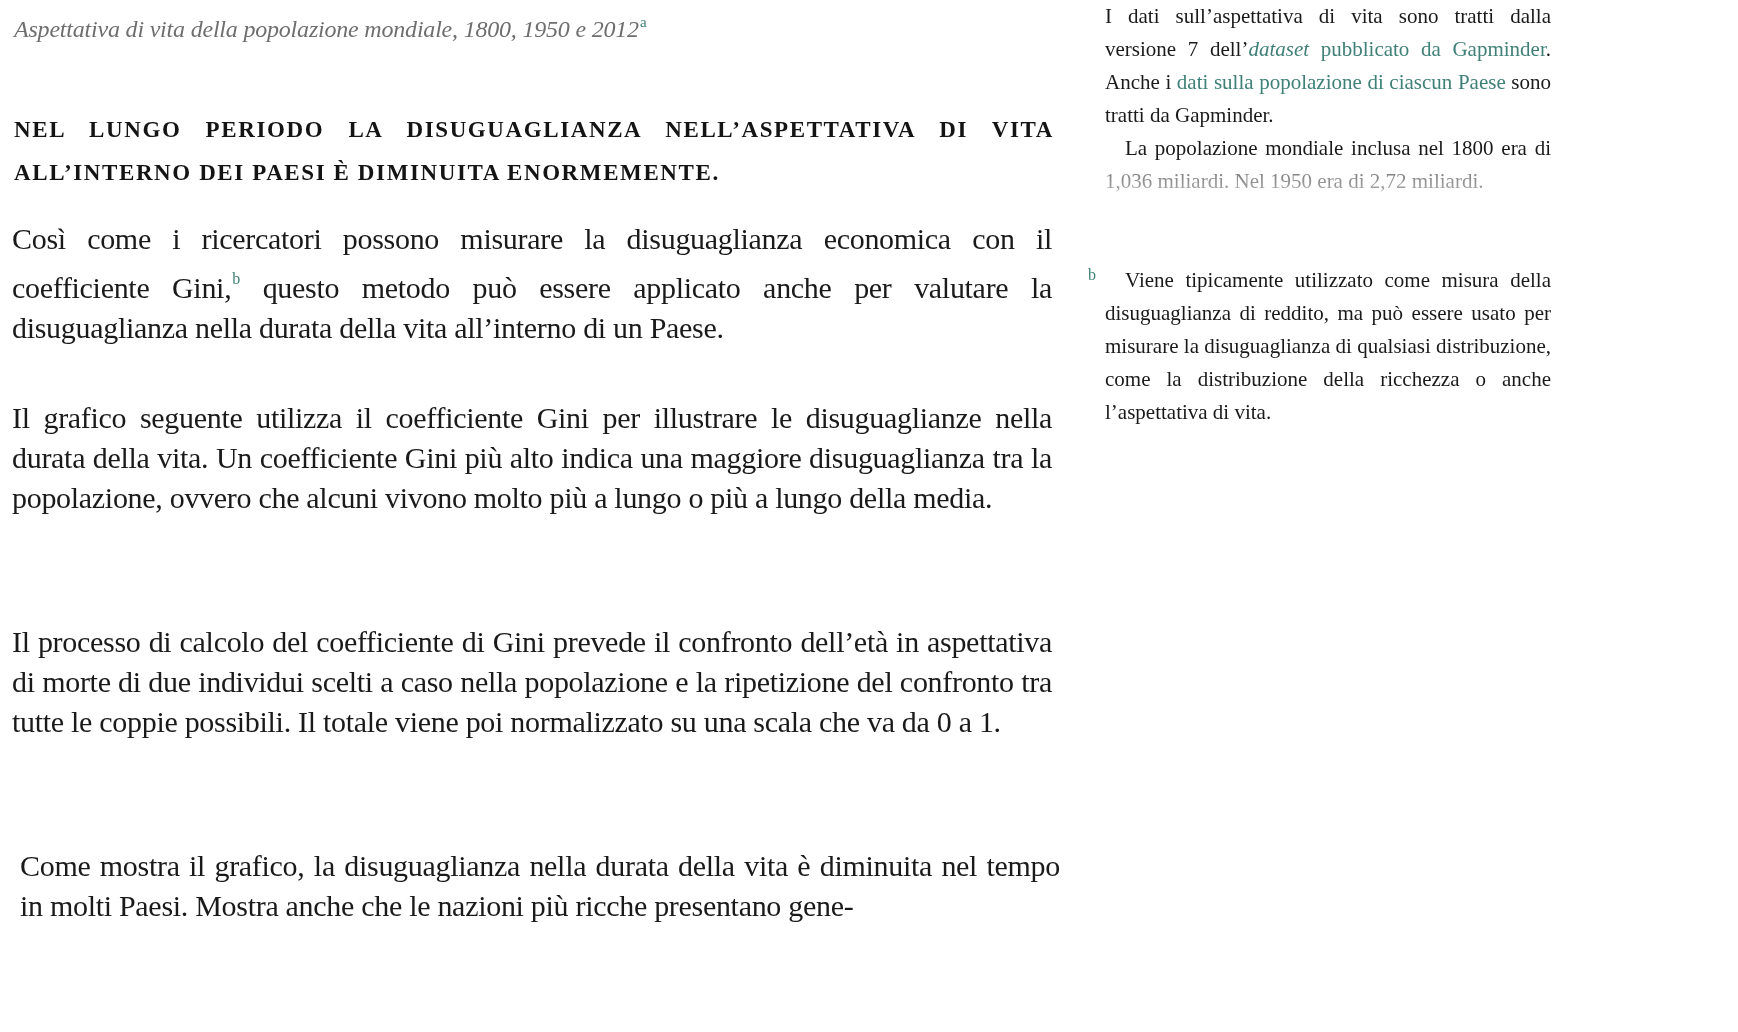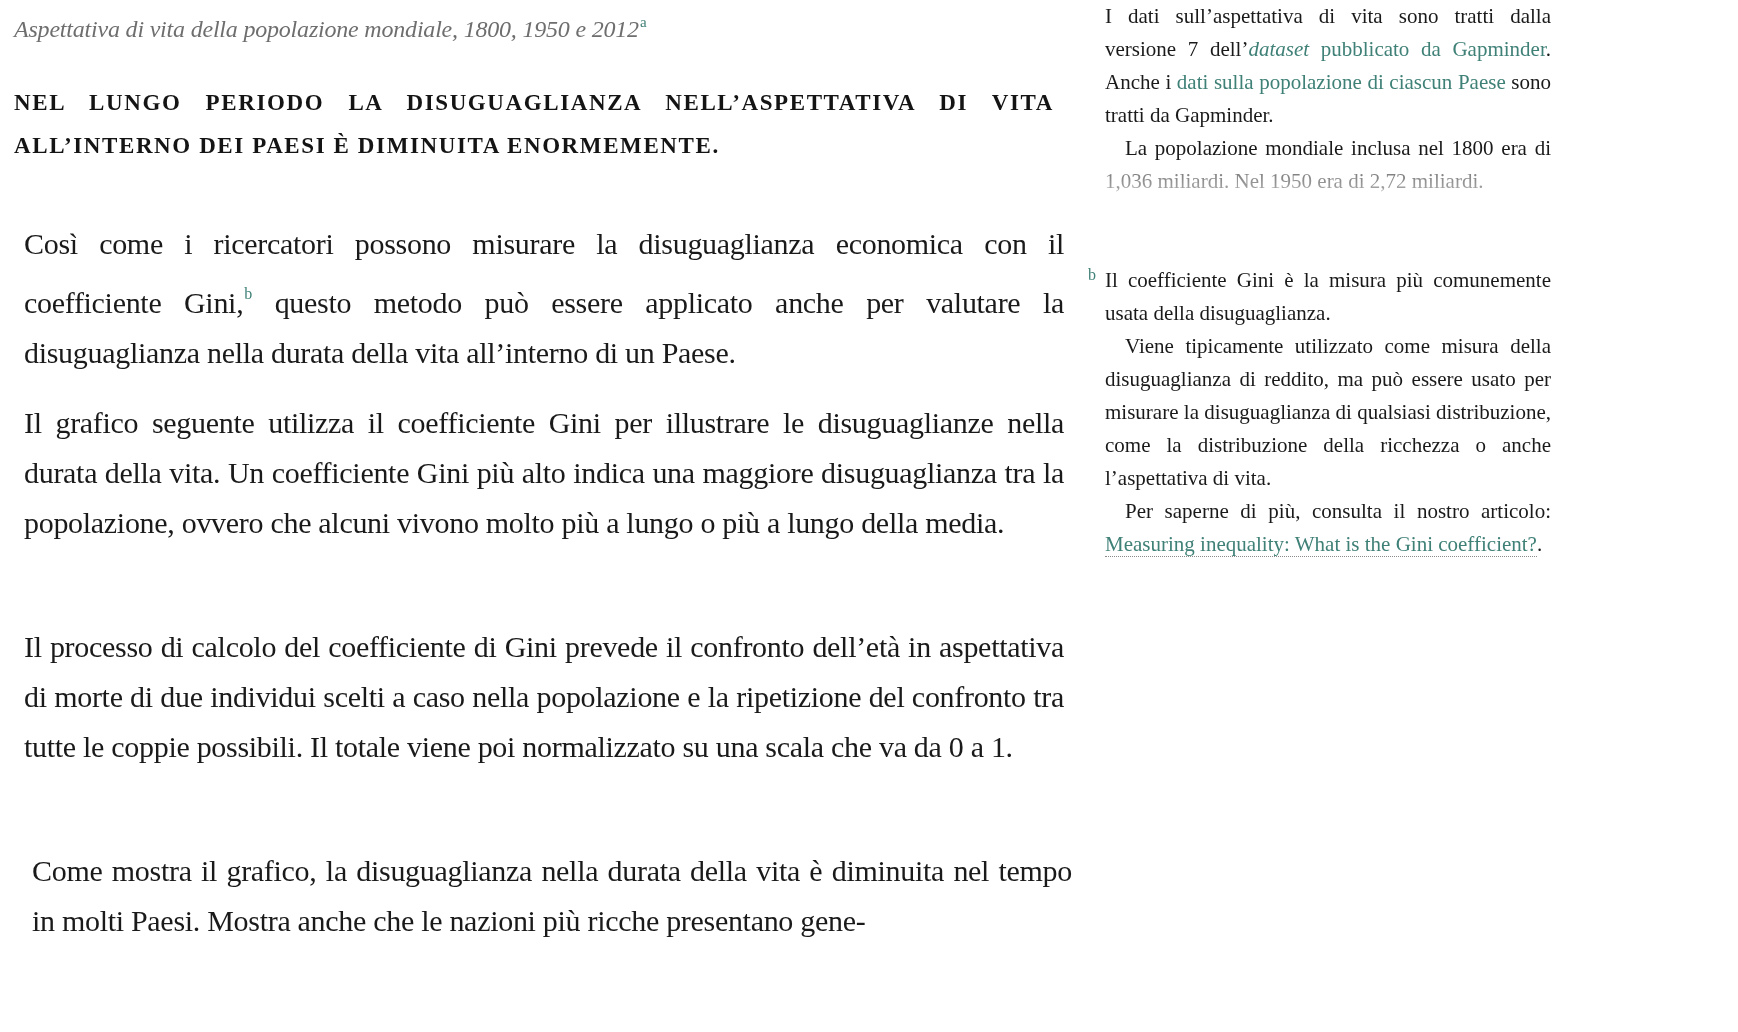--- a/index.html
+++ b/index.html
@@ -28,36 +28,36 @@
     .sup-a {
       font-style: normal;
       font-size: 15px;
       color: #3f8077;
       vertical-align: 10px;
       margin-left: 1px;
     }
     .headline {
       position: absolute;
       left: 14px;
-      top: 81px;
+      top: 108px;
       width: 1040px;
       font-weight: bold;
       font-size: 23px;
       line-height: 43px;
       letter-spacing: 1.6px;
       text-align: justify;
       text-align-last: left;
       color: #141414;
     }
     .para {
       position: absolute;
-      left: 24px;
+      left: 12px;
       width: 1040px;
       font-size: 30px;
-      line-height: 50px;
+      line-height: 40px;
       text-align: justify;
       color: #1a1a1a;
       letter-spacing: -0.3px;
     }
     .sup-b {
       font-size: 16px;
       color: #3f8077;
       vertical-align: 14px;
       margin-left: 1px;
     }
@@ -135,18 +135,14 @@
 
   <p>
     <span>I dati sull’aspettativa di vita sono tratti dalla versione 7 dell’</span><a class="link"><span class="italic">dataset</span><span> pubblicato da Gapminder</span></a><span>. Anche i </span><a class="link">dati sulla popolazione di ciascun Paese</a><span> sono tratti da Gapminder.</span>
   </p>
   <p class="indent">La popolazione mondiale inclusa nel 1800 era di 1,036 miliardi. Nel 1950 era di 2,72 miliardi.</p>
   <div class="fade"></div>
 </aside>
 
 <aside class="sidenote sidenote-b">
   <span class="sn-marker" style="top:-6px;">b</span>
-  <p>Il coefficiente Gini è la misura più comunemente usata della disuguaglianza.</p>
   <p class="indent">Viene tipicamente utilizzato come misura della disuguaglianza di reddito, ma può essere usato per misurare la disuguaglianza di qualsiasi distribuzione, come la distribuzione della ricchezza o anche l’aspettativa di vita.</p>
-  <p class="indent">
-    <span>Per saperne di più, consulta il nostro articolo: </span><a class="link-dotted">Measuring inequality: What is the Gini coefficient?</a><span>.</span>
-  </p>
 </aside>
 
 </body></html>

